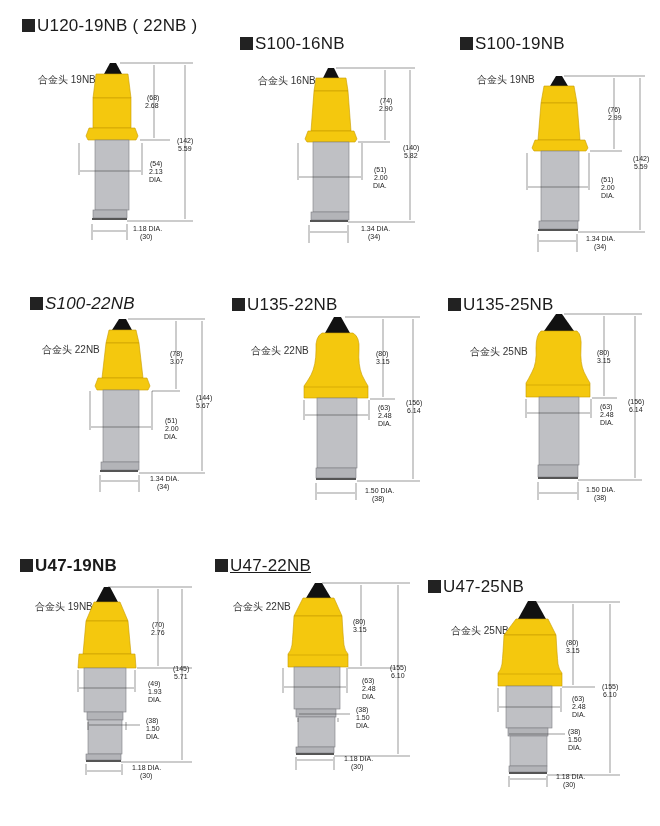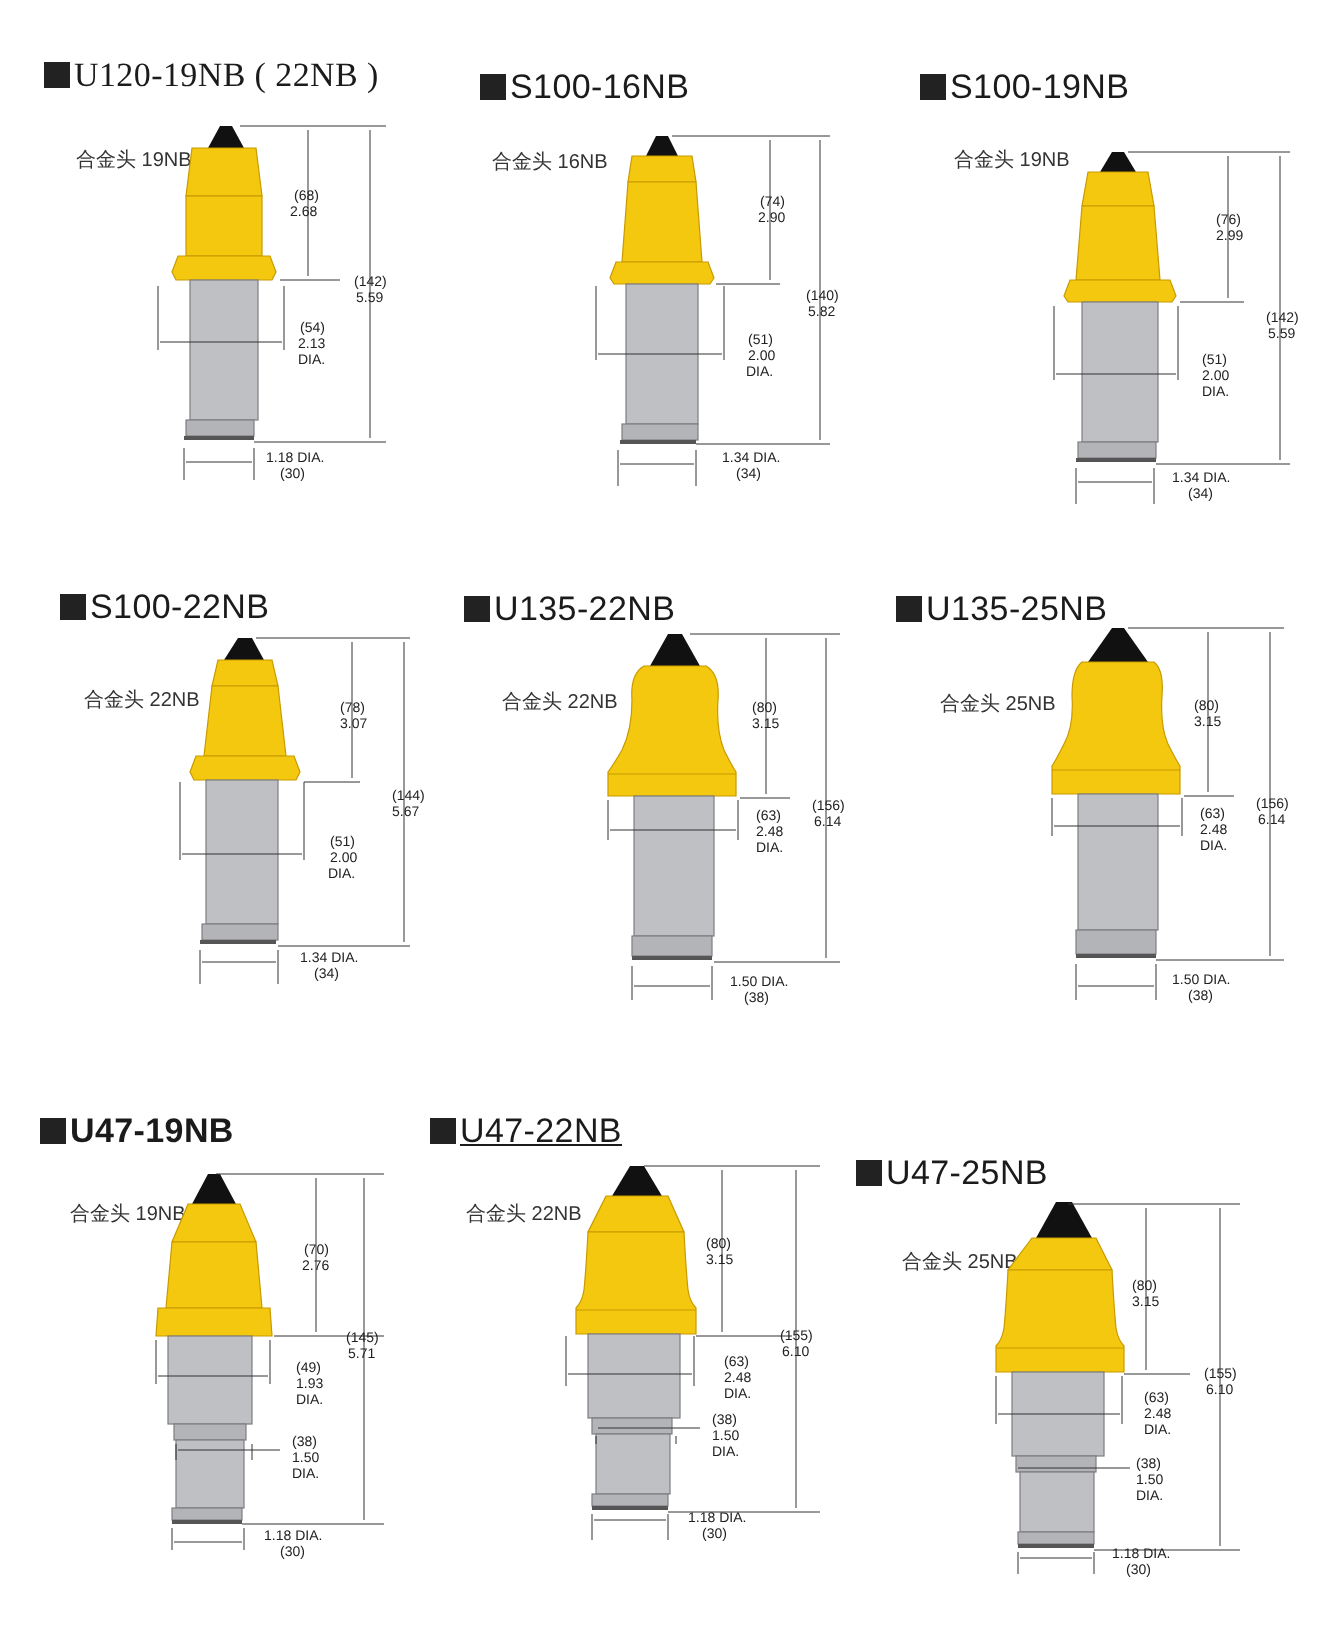--- a/index.html
+++ b/index.html
@@ -9,21 +9,21 @@
   .title { position:absolute; font-size:17px; letter-spacing:0.2px; white-space:nowrap; color:#1b1b1b; }
   .title .sq { display:inline-block; width:13px; height:13px; background:#222; margin-right:2px; vertical-align:-1px; }
   .tiplabel { position:absolute; font-size:10px; color:#333; white-space:nowrap;margin-top:12px; }
   svg.drw { position:absolute; left:0; top:0; overflow:visible; }
   .dim { font-family:"Liberation Sans", "DejaVu Sans", sans-serif; font-size:7px; fill:#222; }
 </style>
 </head>
 <body>
 
 <div class="cell" style="left:0;top:0;height:270px;">
-  <div class="title" style="left:22px;top:28px;font-family:Liberation Serif, serif;"><span class="sq"></span><span>U120-19NB ( 22NB )</span></div>
+  <div class="title" style="left:22px;top:16px;"><span class="sq"></span><span>U120-19NB ( 22NB )</span></div>
   <div class="tiplabel" style="left:38px;top:61px;">合金头 19NB</div>
   <svg class="drw" width="220" height="270">
 
     <polygon points="104,74 110,63 116,63 122,74" fill="#111"></polygon>
 
     <polygon points="96,74 128,74 131,98 93,98" fill="#F4C80E" stroke="#C89A00" stroke-width="0.6"></polygon>
     <rect x="93" y="98" width="38" height="30" fill="#F4C80E" stroke="#C89A00" stroke-width="0.6"></rect>
     <polygon points="89,128 135,128 138,136 136,140 88,140 86,136" fill="#F4C80E" stroke="#C89A00" stroke-width="0.6"></polygon>
 
     <rect x="95" y="140" width="34" height="70" fill="#BFC0C4" stroke="#7D7E82" stroke-width="0.6"></rect>
@@ -50,21 +50,21 @@
     <text class="dim" x="150" y="166">(54)</text>
     <text class="dim" x="149" y="174">2.13</text>
     <text class="dim" x="149" y="182">DIA.</text>
     <text class="dim" x="133" y="231">1.18 DIA.</text>
     <text class="dim" x="140" y="239">(30)</text>
   </svg>
 </div>
 
 <div class="cell" style="left:220px;top:0;height:270px;">
   <div class="title" style="left:20px;top:34px;"><span class="sq"></span><span>S100-16NB</span></div>
-  <div class="tiplabel" style="left:26px;top:62px;">合金头 16NB</div>
+  <div class="tiplabel" style="left:38px;top:62px;">合金头 16NB</div>
   <svg class="drw" width="220" height="270">
     <polygon points="103,78 108,68 114,68 119,78" fill="#111"></polygon>
     <polygon points="96,78 126,78 128,91 94,91" fill="#F4C80E" stroke="#C89A00" stroke-width="0.6"></polygon>
     <polygon points="94,91 128,91 131,131 91,131" fill="#F4C80E" stroke="#C89A00" stroke-width="0.6"></polygon>
     <polygon points="88,131 134,131 137,139 135,142 87,142 85,139" fill="#F4C80E" stroke="#C89A00" stroke-width="0.6"></polygon>
     <rect x="93" y="142" width="36" height="70" fill="#BFC0C4" stroke="#7D7E82" stroke-width="0.6"></rect>
     <rect x="91" y="212" width="38" height="8" fill="#B3B4B8" stroke="#7D7E82" stroke-width="0.6"></rect>
     <rect x="90" y="220" width="38" height="2" fill="#555"></rect>
     <g stroke="#333" stroke-width="0.5" fill="none">
       <line x1="116" y1="68" x2="195" y2="68"></line>
@@ -121,21 +121,21 @@
     <text class="dim" x="194" y="169">5.59</text>
     <text class="dim" x="161" y="182">(51)</text>
     <text class="dim" x="161" y="190">2.00</text>
     <text class="dim" x="161" y="198">DIA.</text>
     <text class="dim" x="146" y="241">1.34 DIA.</text>
     <text class="dim" x="154" y="249">(34)</text>
   </svg>
 </div>
 
 <div class="cell" style="left:0;top:285px;height:230px;">
-  <div class="title" style="left:30px;top:9px;"><span class="sq"></span><span>S100-22NB</span></div>
+  <div class="title" style="left:30px;top:9px;font-style:italic;"><span class="sq"></span><span>S100-22NB</span></div>
   <div class="tiplabel" style="left:42px;top:46px;">合金头 22NB</div>
   <svg class="drw" width="220" height="230">
     <polygon points="112,45 119,34 126,34 132,45" fill="#111"></polygon>
     <polygon points="109,45 136,45 139,58 106,58" fill="#F4C80E" stroke="#C89A00" stroke-width="0.6"></polygon>
     <polygon points="106,58 139,58 143,93 102,93" fill="#F4C80E" stroke="#C89A00" stroke-width="0.6"></polygon>
     <polygon points="98,93 147,93 150,101 148,105 97,105 95,101" fill="#F4C80E" stroke="#C89A00" stroke-width="0.6"></polygon>
     <rect x="103" y="105" width="36" height="72" fill="#BFC0C4" stroke="#7D7E82" stroke-width="0.6"></rect>
     <rect x="101" y="177" width="38" height="8" fill="#B3B4B8" stroke="#7D7E82" stroke-width="0.6"></rect>
     <rect x="100" y="185" width="38" height="2" fill="#555"></rect>
     <g stroke="#333" stroke-width="0.5" fill="none">

